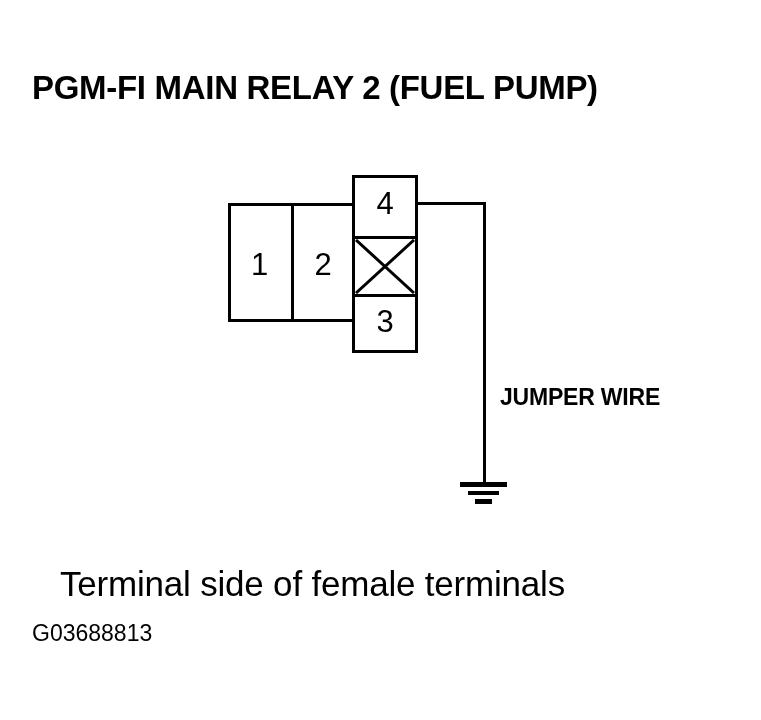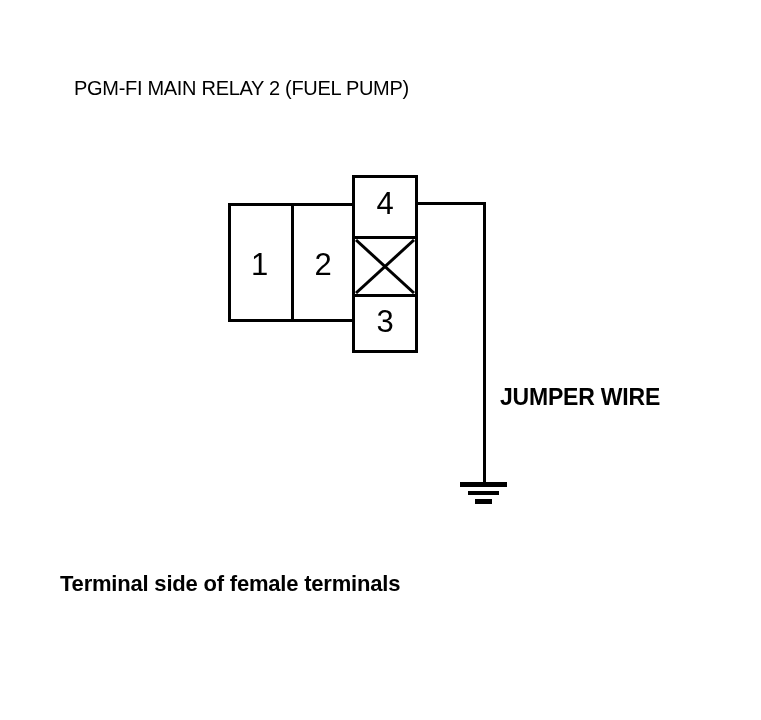--- a/index.html
+++ b/index.html
@@ -21,26 +21,25 @@
   }
 
   
   .title-block {
     position: absolute;
     left: 32px;
     top: 72px;
     width: 660px;
   }
   .title-line {
-    font-size: 20px;
-    font-weight: normal;
+    font-size: 33px;
+    font-weight: bold;
     line-height: 32px;
     letter-spacing: -0.3px;
     white-space: nowrap;
-    margin-left: 42px;
   }
 
   
   .connector {
     position: absolute;
     left: 0;
     top: 0;
   }
 
   
@@ -218,22 +217,22 @@
     line-height: 28px;
     letter-spacing: -0.2px;
     white-space: nowrap;
   }
 
   
   .caption {
     position: absolute;
     left: 60px;
     top: 568px;
-    font-size: 22px;
-    font-weight: 700;
+    font-size: 35px;
+    font-weight: 400;
     line-height: 32px;
     letter-spacing: -0.2px;
     white-space: nowrap;
   }
   .figure-code {
     position: absolute;
     left: 32px;
     top: 619px;
     font-size: 23px;
     font-weight: 400;
@@ -280,14 +279,15 @@
     <div class="wire-out-vert"></div>
 
     <div class="gnd-bar-1"></div>
     <div class="gnd-bar-2"></div>
     <div class="gnd-bar-3"></div>
   </div>
 
   <div class="label-jumper">JUMPER WIRE</div>
 
   <div class="caption">Terminal side of female terminals</div>
+  <div class="figure-code">G03688813</div>
 
 </div>
 
 </body></html>

